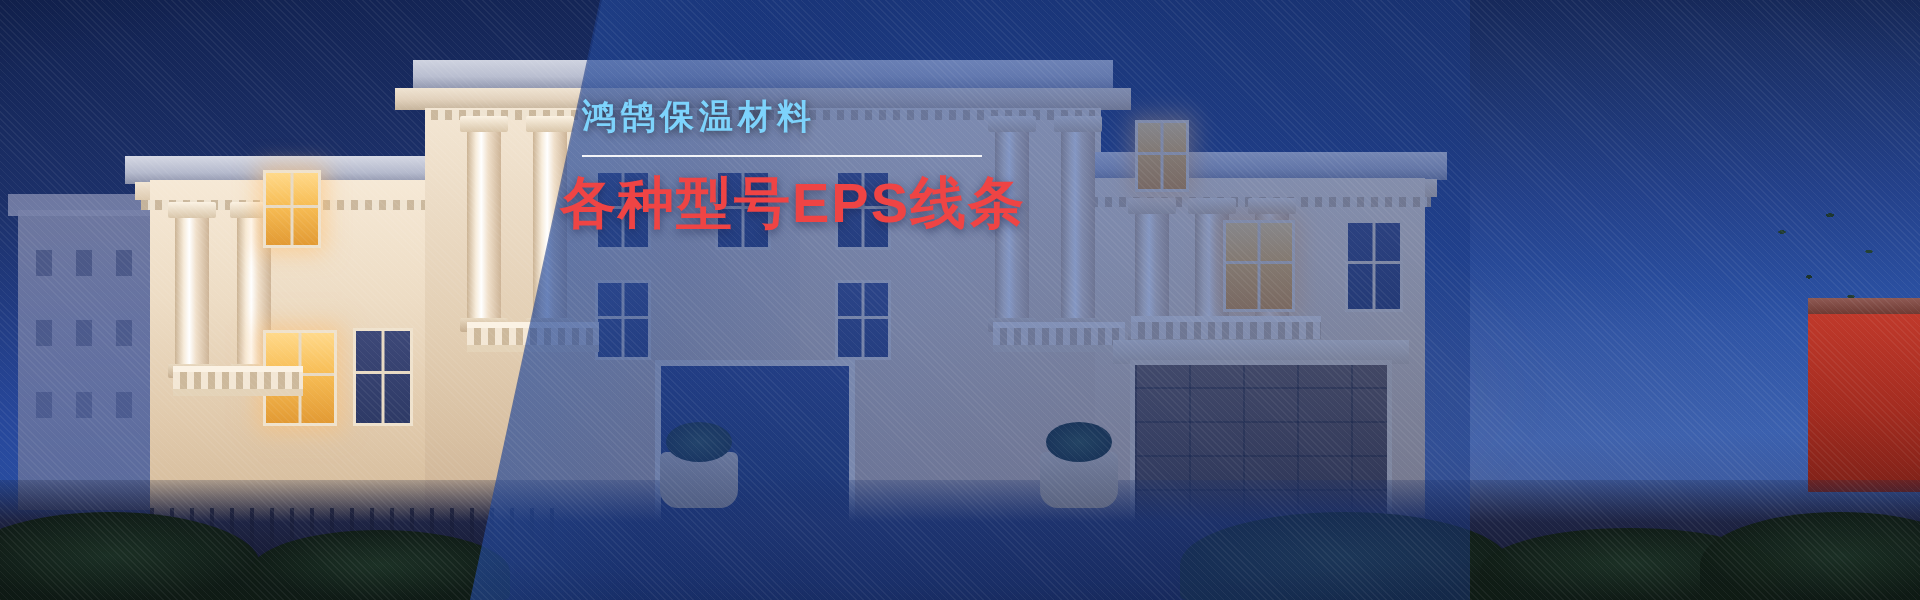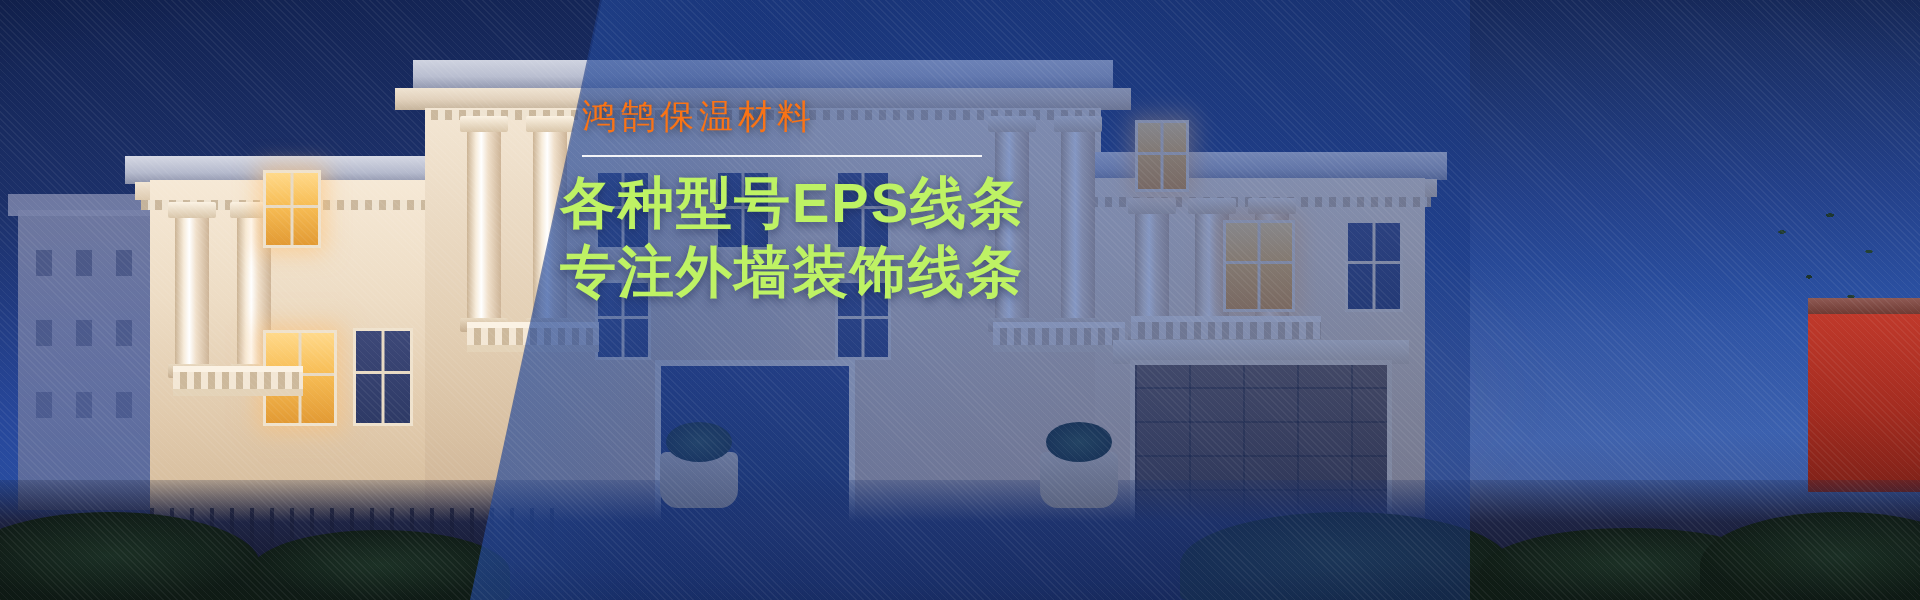--- a/index.html
+++ b/index.html
@@ -213,29 +213,29 @@
     pointer-events:none;
   }
   .vignette{
     background:radial-gradient(120% 100% at 50% 45%, rgba(0,0,0,0) 52%, rgba(0,0,0,.34) 100%);
     pointer-events:none;
   }
 
   
   .copy{position:absolute;left:560px;top:96px;width:520px;}
   .brand{
-    font-size:34px;font-weight:400;color:#f97316;letter-spacing:5px;
+    font-size:34px;font-weight:700;color:#7dd3fc;letter-spacing:5px;
     text-shadow:0 2px 8px rgba(0,0,0,.55);line-height:1.2;
     padding-left:22px;
   }
   .rule{
     margin:18px 0 14px 22px;width:400px;height:2px;background:#ffffff;opacity:.92;
   }
   .head{
-    font-size:56px;font-weight:700;color:#bef264;letter-spacing:2px;line-height:1.16;
+    font-size:56px;font-weight:700;color:#ef4444;letter-spacing:2px;line-height:1.16;
     text-shadow:0 3px 10px rgba(20,30,70,.55);white-space:nowrap;
   }
   .head.l2{margin-top:4px;}
   .tag{
     margin-top:26px;padding-left:26px;
     font-size:27px;font-weight:400;color:#ffffff;letter-spacing:3px;
     text-shadow:0 2px 8px rgba(0,0,0,.5);white-space:nowrap;
   }
   .tag .dot{margin:0 9px;opacity:.95;}
 </style>
@@ -364,16 +364,15 @@
   <div class="panel"></div>
   <div class="panel-edge"></div>
 
   <div class="layer hatch"></div>
   <div class="layer vignette"></div>
 
   <div class="copy">
     <div class="brand">鸿鹄保温材料</div>
     <div class="rule"></div>
     <div class="head l1">各种型号EPS线条</div>
-    <div class="head l2">专注外墙装饰线条</div>
   </div>
 
 </div>
 
 </body></html>

